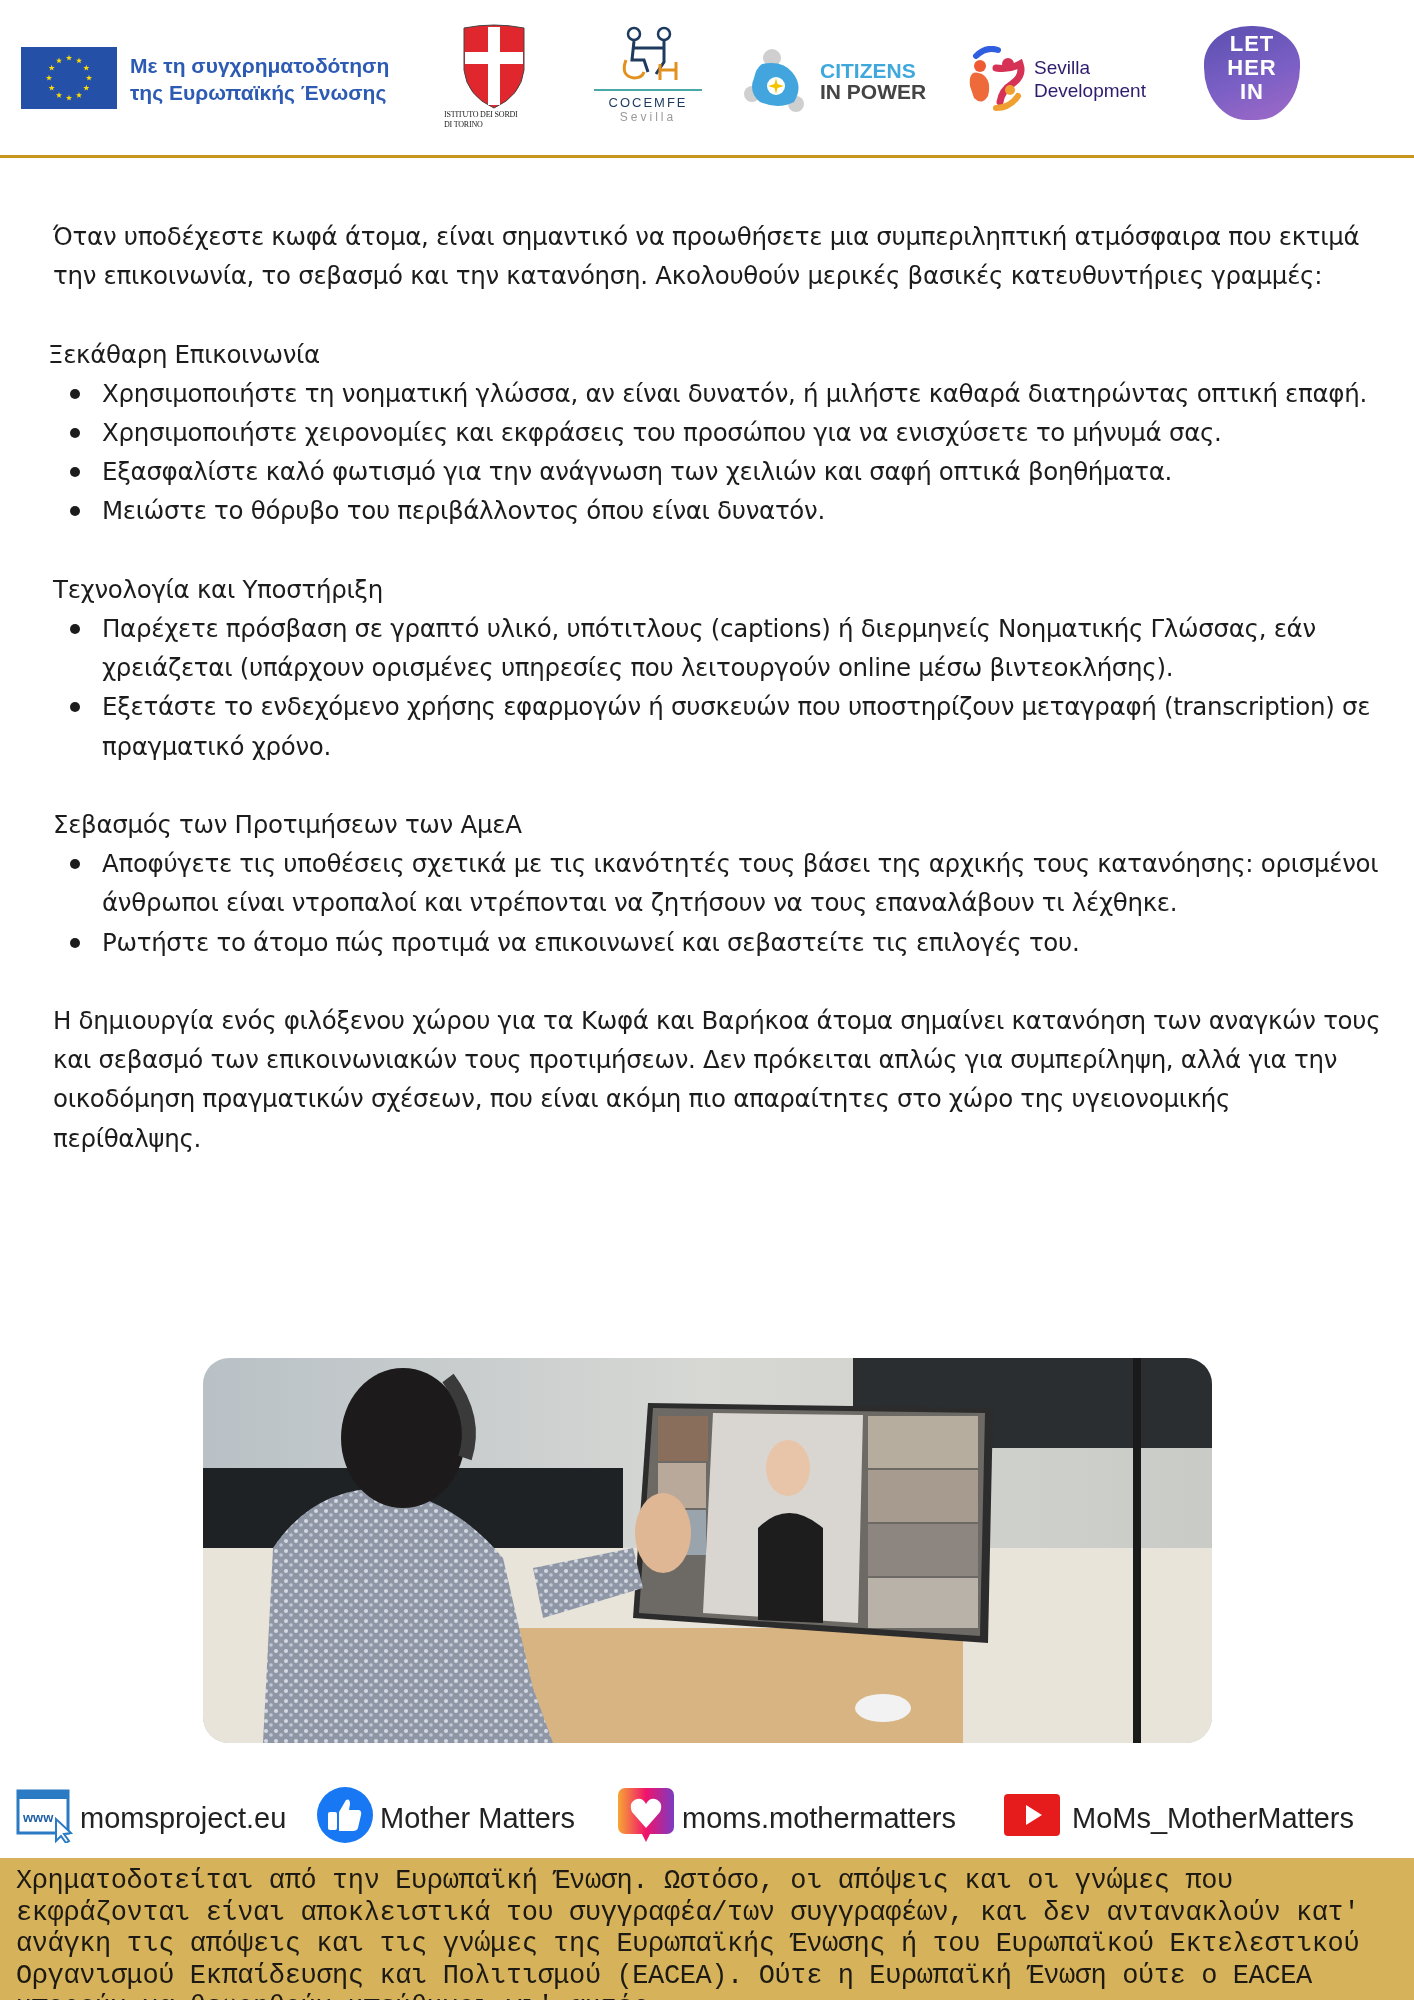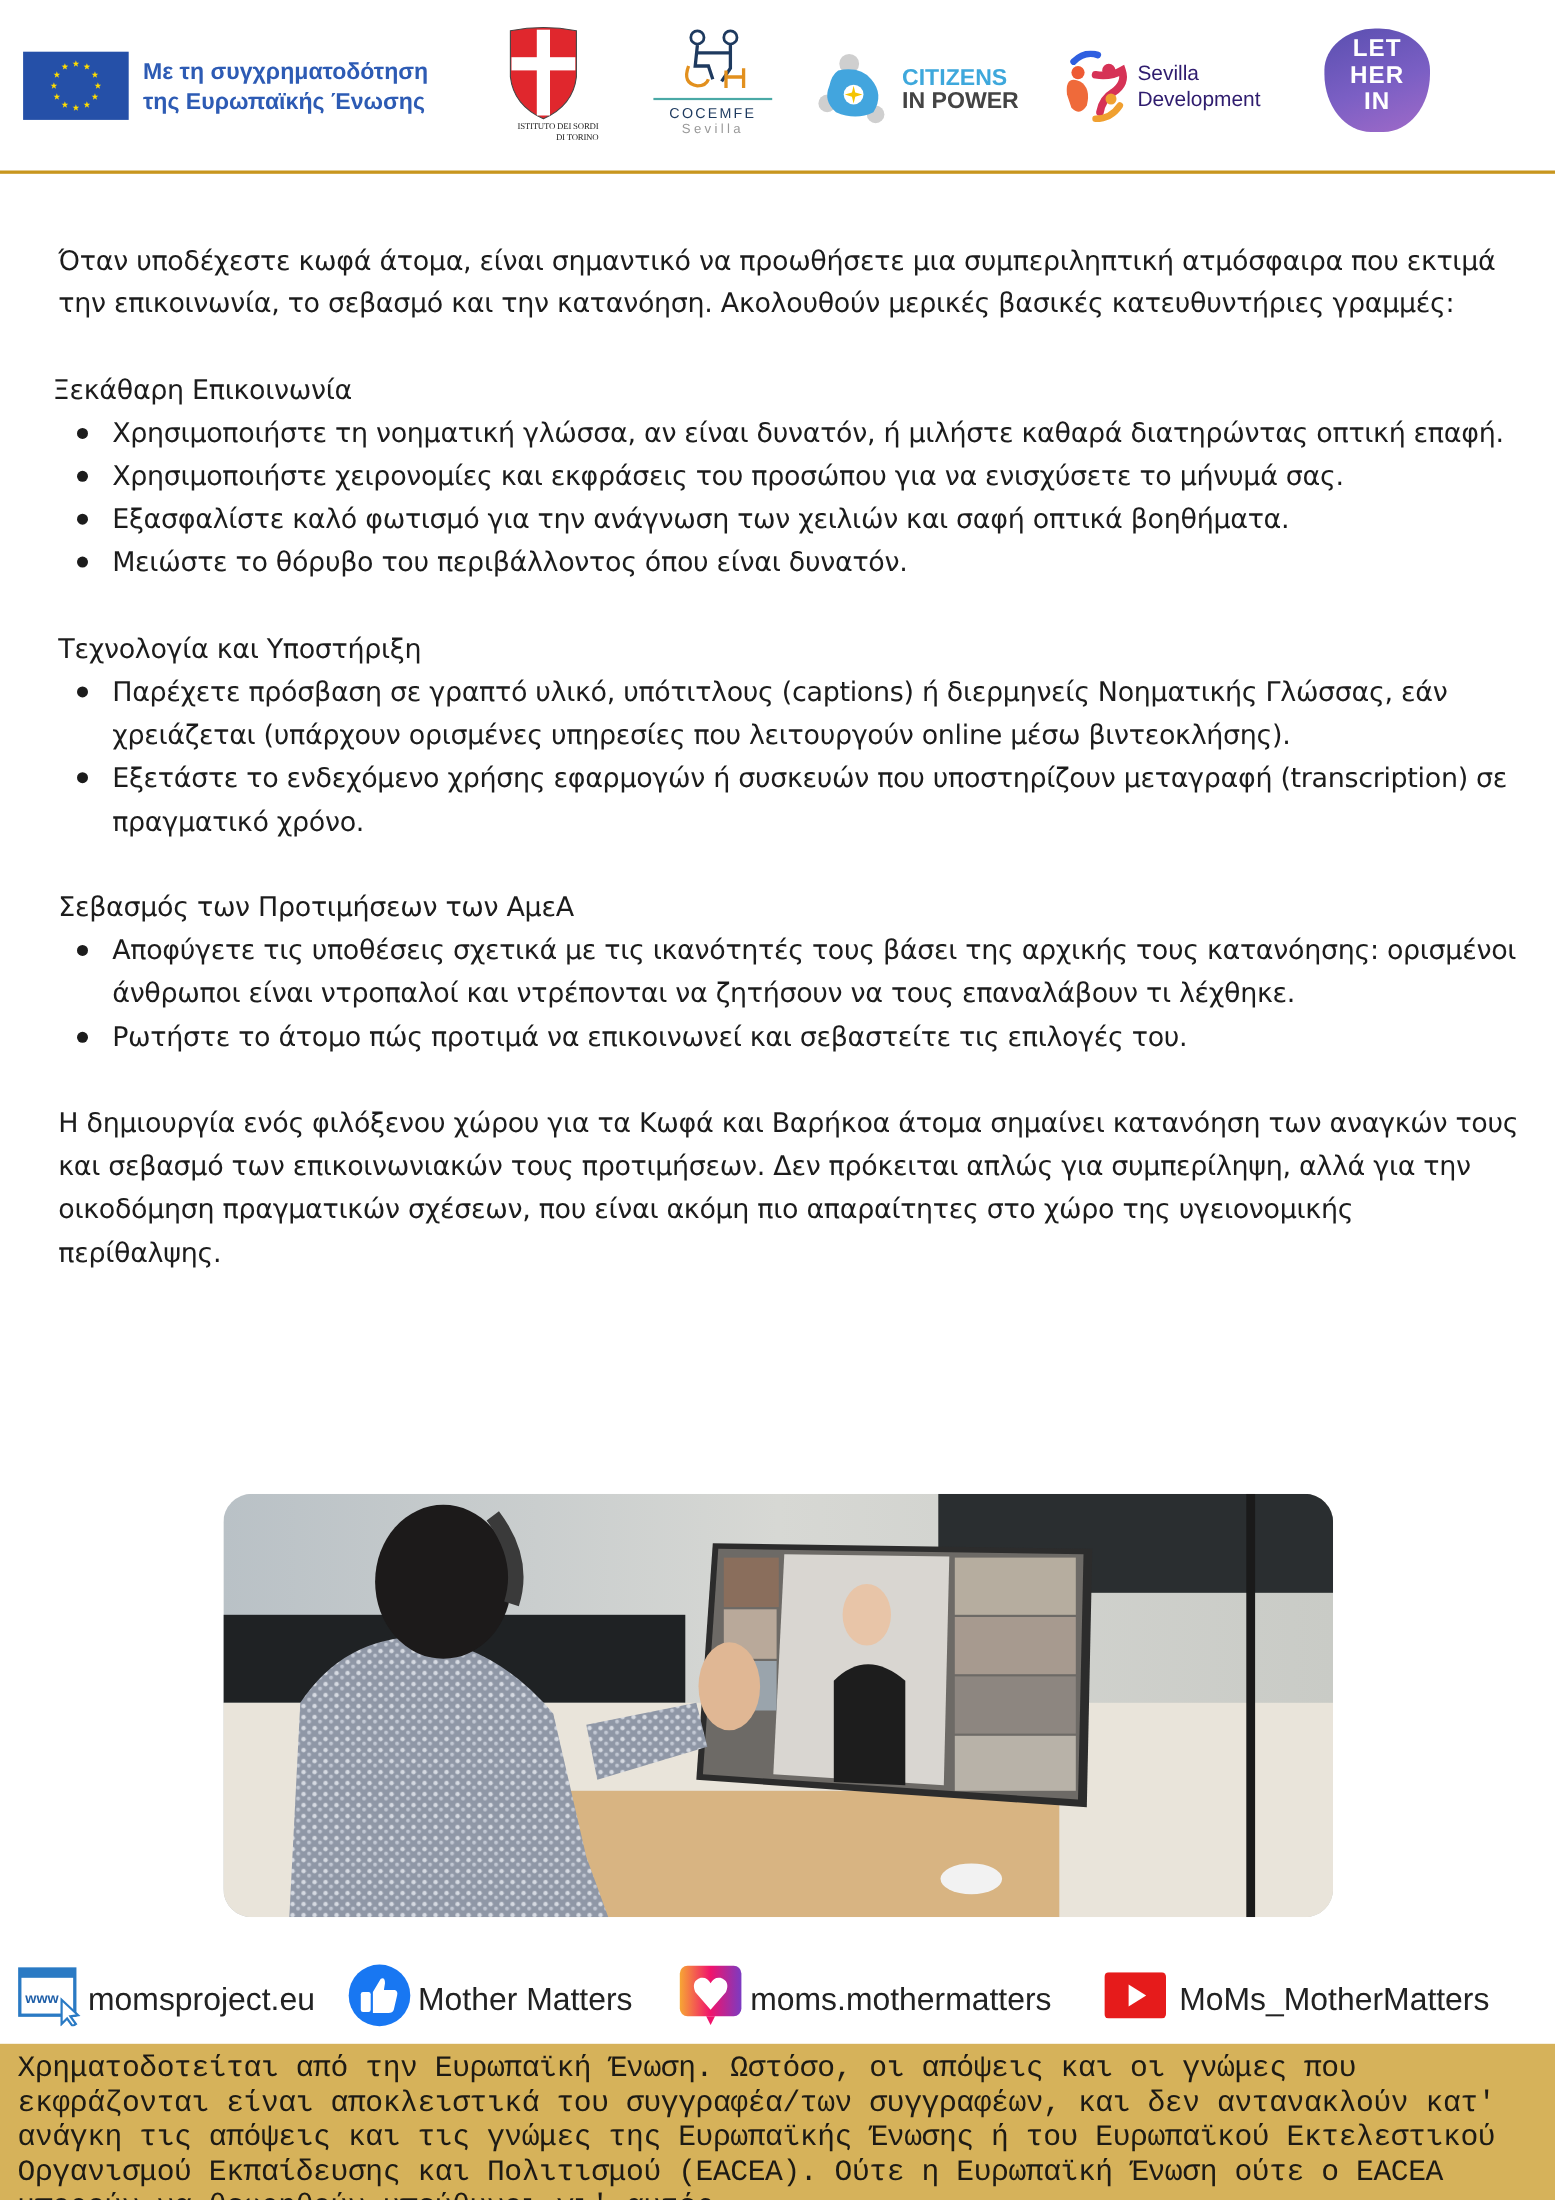--- a/index.html
+++ b/index.html
@@ -6,21 +6,21 @@
   body { width:1414px; height:2000px; background:#ffffff; position:relative; overflow:hidden;
          font-family:"DejaVu Sans", sans-serif; color:#1a1a1a; }
   .header { position:absolute; left:0; top:0; width:1414px; height:155px; }
   .header-line { position:absolute; left:0; top:155px; width:1414px; height:3px; background:#C8961E; }
   
   .eu-flag { position:absolute; left:21px; top:47px; width:96px; height:62px; background:#2550a8; }
   .eu-flag svg { width:96px; height:62px; }
   .eu-text { position:absolute; left:130px; top:52px; font-family:"Liberation Sans", sans-serif; font-weight:bold;
              color:#2d5bb4; font-size:21px; line-height:27px; }
   
-  .torino { position:absolute; left:444px; top:24px; width:100px; height:110px; text-align:right; }
+  .torino { position:absolute; left:444px; top:24px; width:100px; height:110px; text-align:left; }
   .torino .shield { width:66px; height:86px; margin:0 auto; display:block; }
   .torino .cap { font-family:"Liberation Serif", serif; font-size:8px; line-height:10px; color:#222; letter-spacing:-0.2px; }
   
   .cocemfe { position:absolute; left:592px; top:26px; width:112px; height:112px; text-align:center; }
   .cocemfe svg { width:80px; height:60px; display:block; margin:0 auto; }
   .cocemfe .bar { width:108px; height:2px; background:#4aa9a6; margin:3px auto 4px; }
   .cocemfe .t1 { font-size:13px; letter-spacing:2px; color:#1e3a5f; font-family:"Liberation Sans", sans-serif; }
   .cocemfe .t2 { font-size:12px; letter-spacing:3px; color:#999; font-family:"Liberation Sans", sans-serif; }
   
   .citizens { position:absolute; left:742px; top:46px; height:70px; display:flex; align-items:center; }

